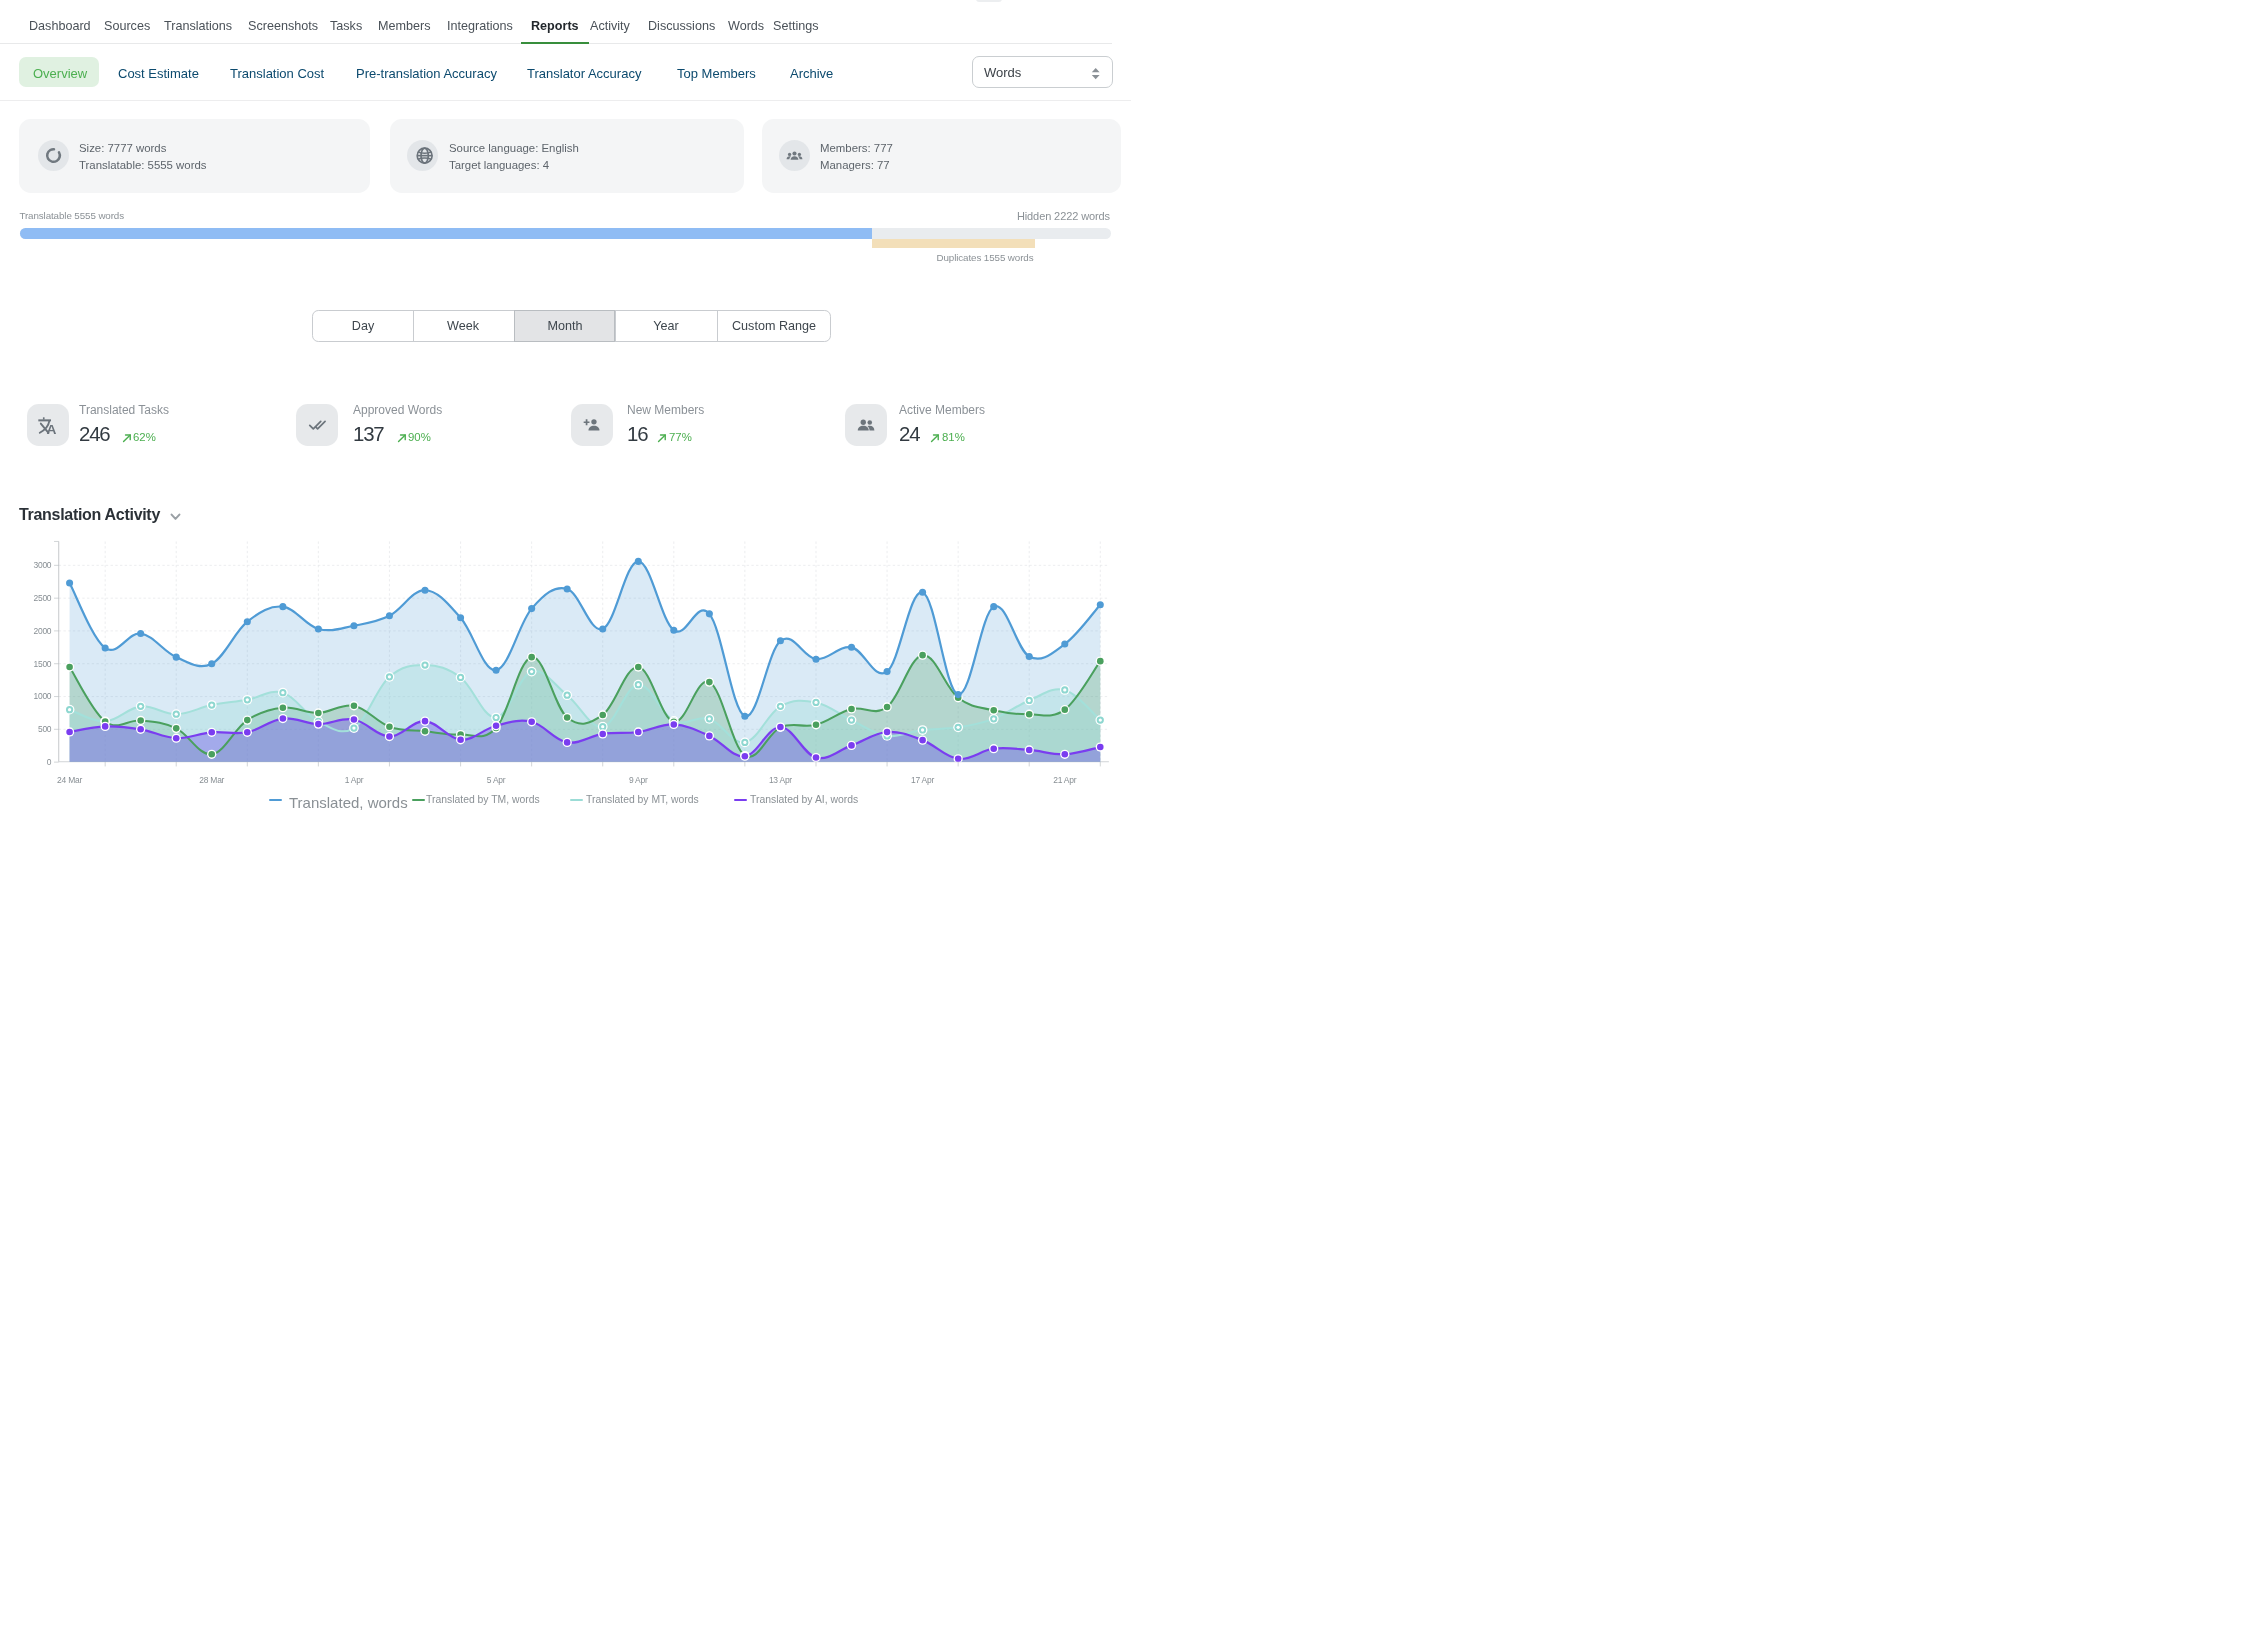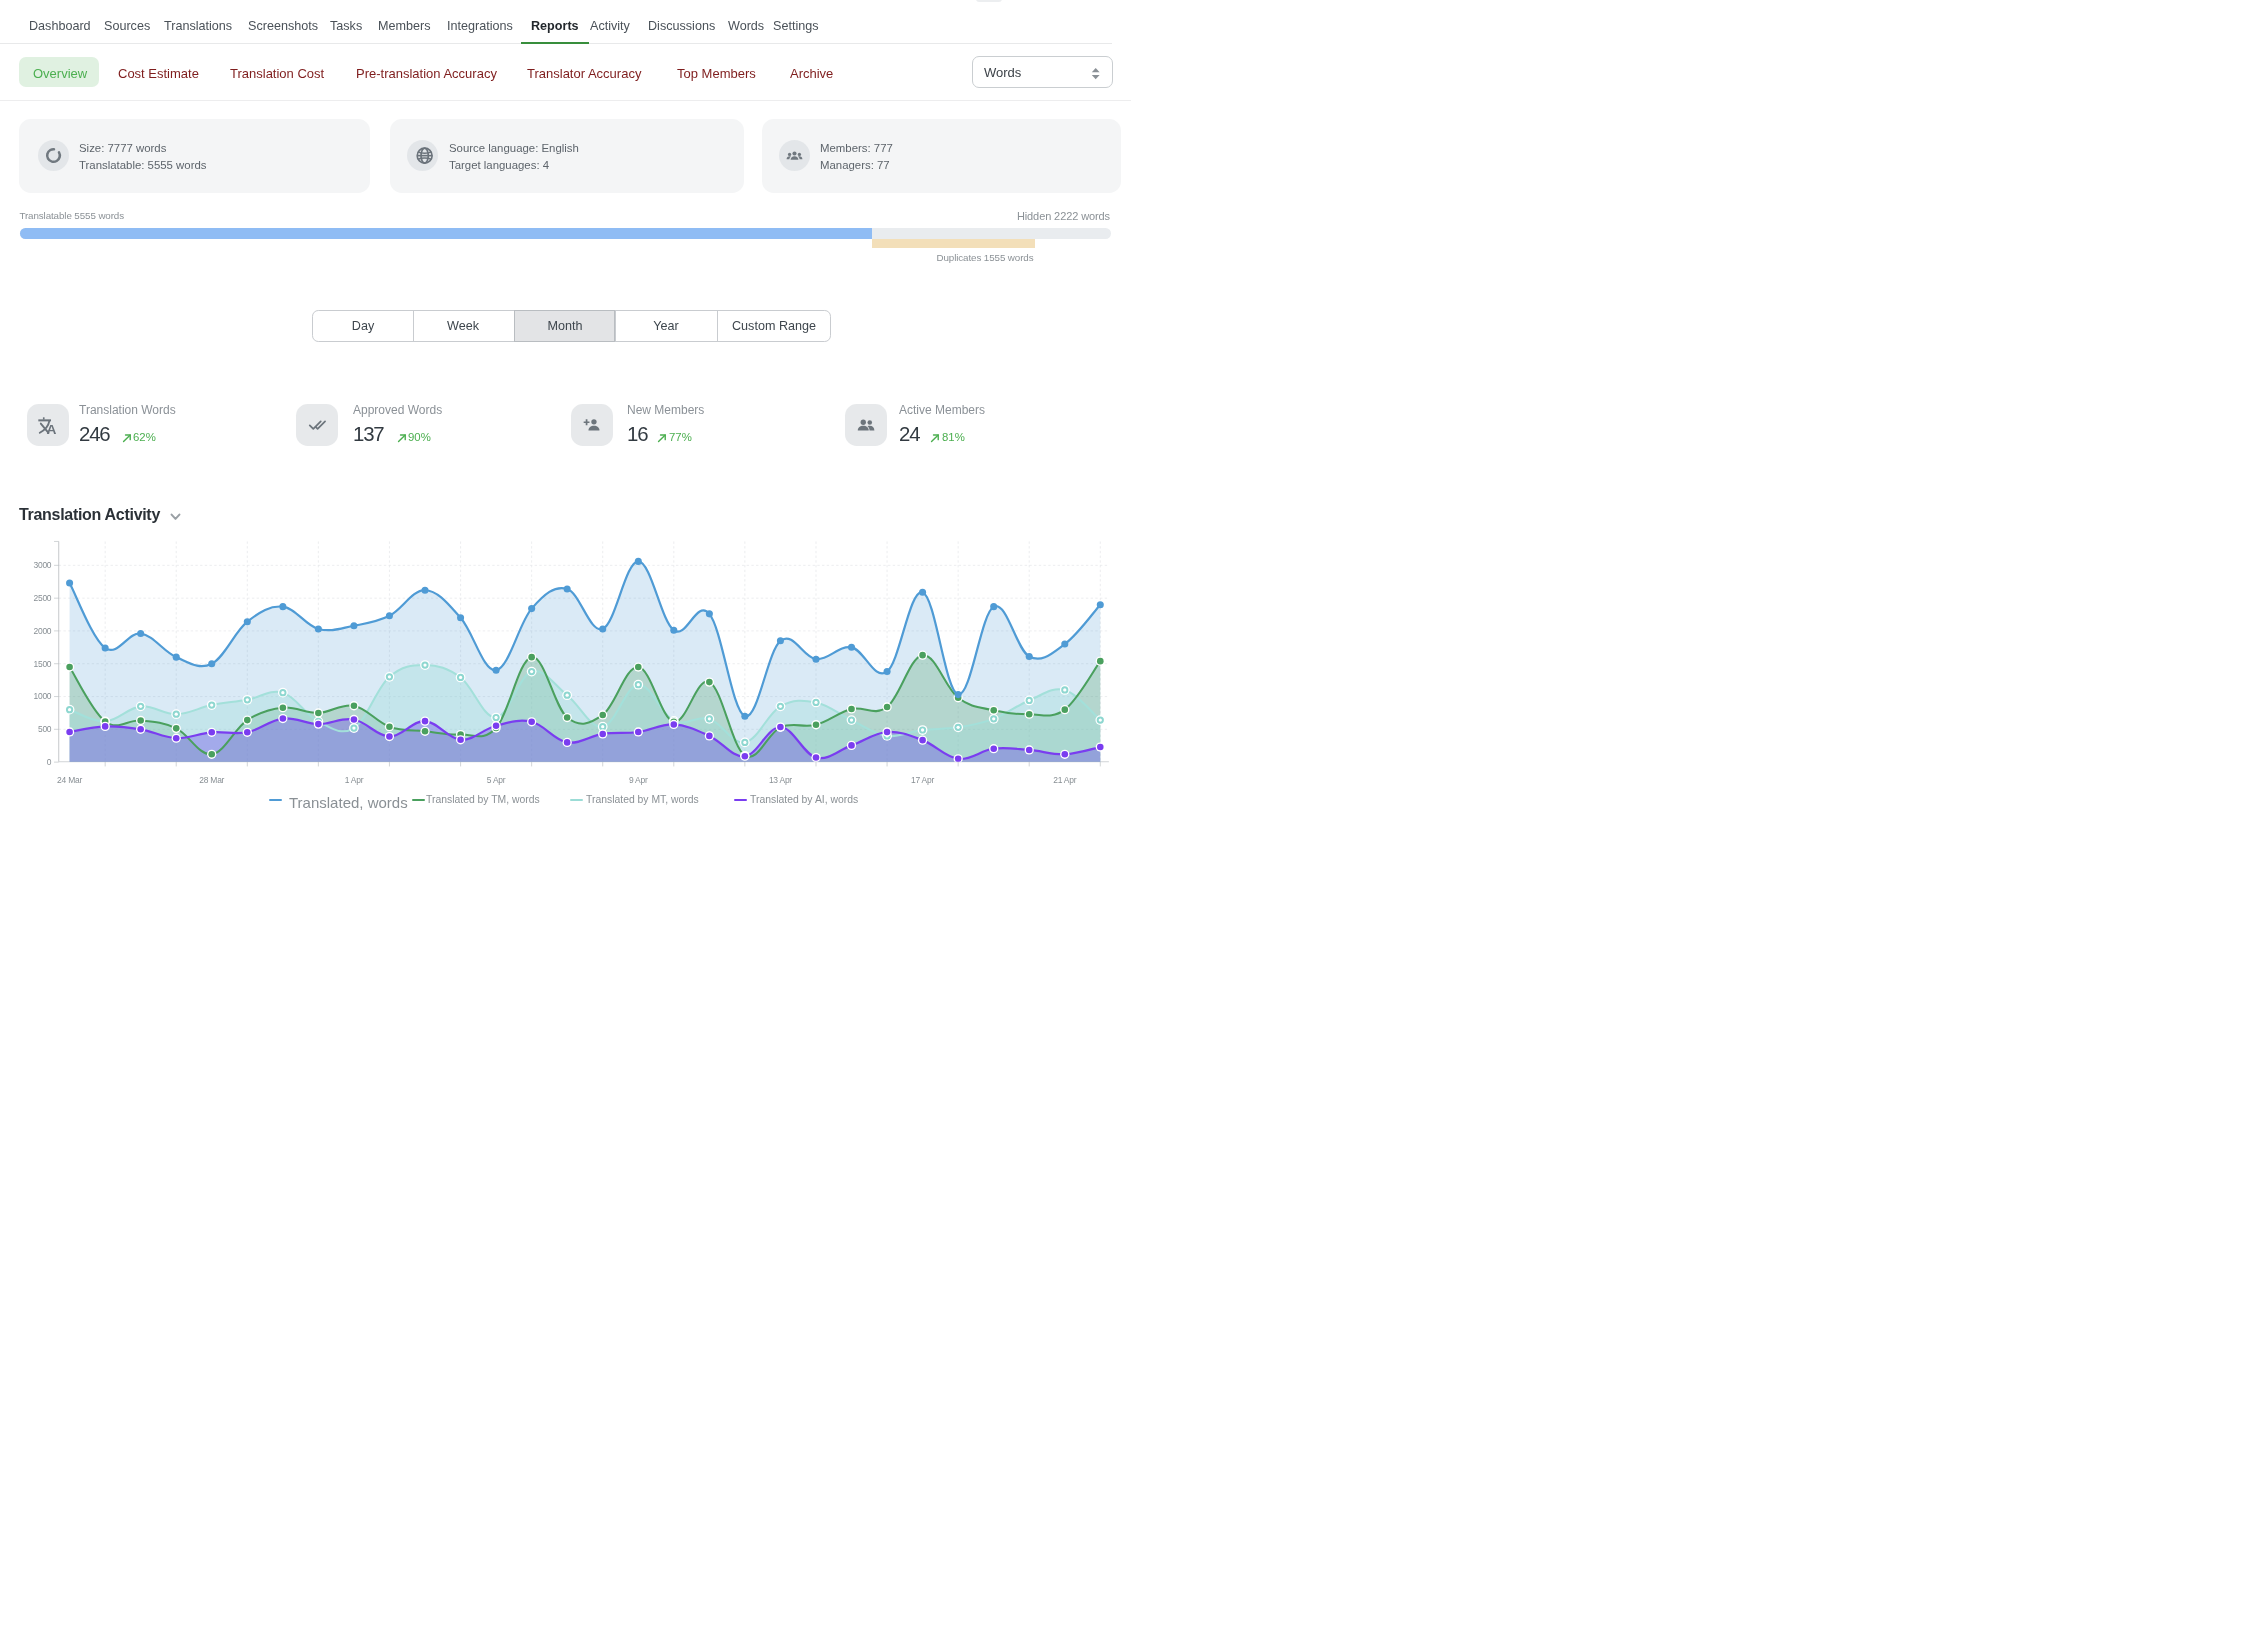--- a/index.html
+++ b/index.html
@@ -1,21 +1,21 @@
 <!DOCTYPE html>
 <html style="font-size:12.6px"><head>
 <meta charset="utf-8">
 <style>
 * { margin:0; padding:0; box-sizing:border-box; }
 html,body { background:#fff; }
 body { width:1131px; height:821px; position:relative; overflow:hidden;
   font-family:"Liberation Sans", sans-serif; -webkit-font-smoothing:antialiased; }
 .abs { position:absolute; white-space:nowrap; }
 .nav { font-size:12.6px; color:#4a5158; top:19px; }
-.sub { font-size:13px; color:#7f1d1d; top:66px; }
+.sub { font-size:13px; color:#0c4a6e; top:66px; }
 .gicon { position:absolute; border-radius:50%; background:#e3e6e9; width:31px; height:31px; }
 .card { position:absolute; top:119px; height:74px; background:#f4f5f6; border-radius:11.8px; }
 .cardtx { position:absolute; top:140px; font-size:11.4px; line-height:16.5px; color:#5d646b; }
 .tileic { position:absolute; top:404px; width:42px; height:42px; border-radius:11.8px; background:#e7e9eb; }
 .tlabel { position:absolute; top:403px; font-size:12px; color:#8b9197; }
 .tnum { position:absolute; top:423px; font-size:20.4px; font-weight:normal; letter-spacing:-1.2px; color:#323a41; }
 .tpct { position:absolute; top:431px; font-size:11.4px; color:#4caf50; }
 </style>
 </head>
 <body>
@@ -111,21 +111,21 @@
   <g fill="#6b737b">
     <rect x="6.3" y="0.4" width="2.1" height="2.9"></rect>
     <rect x="0.4" y="3.0" width="16.2" height="2.6"></rect>
   </g>
   <g stroke="#6b737b" fill="none" stroke-width="2.4" stroke-linecap="round">
     <line x1="3.6" y1="8.4" x2="13.4" y2="20.4"></line>
     <path d="M14.3 5.6 C13.6 10.3 9.3 16.3 2.3 20.1"></path>
   </g>
   <text x="10.8" y="22.2" fill="#6b737b" font-family="Liberation Sans" font-weight="bold" font-size="17.5">A</text>
 </svg>
-<div class="tlabel" style="left:79px">Translation Words</div>
+<div class="tlabel" style="left:79px">Translated Tasks</div>
 <div class="tnum" style="left:79px">246</div>
 <svg class="abs" style="left:122px; top:433px" width="10.2" height="10.2" viewBox="0 0 13 13">
   <g stroke="#4caf50" stroke-width="1.8" fill="none" stroke-linecap="round" stroke-linejoin="round">
     <line x1="2" y1="11" x2="10.5" y2="2.5"></line>
       <polyline points="4.5,2.5 10.5,2.5 10.5,8.5"></polyline>
   </g>
 </svg>
 <div class="tpct" style="left:133px">62%</div>
 
 <div class="tileic" style="left:296px;"></div>

